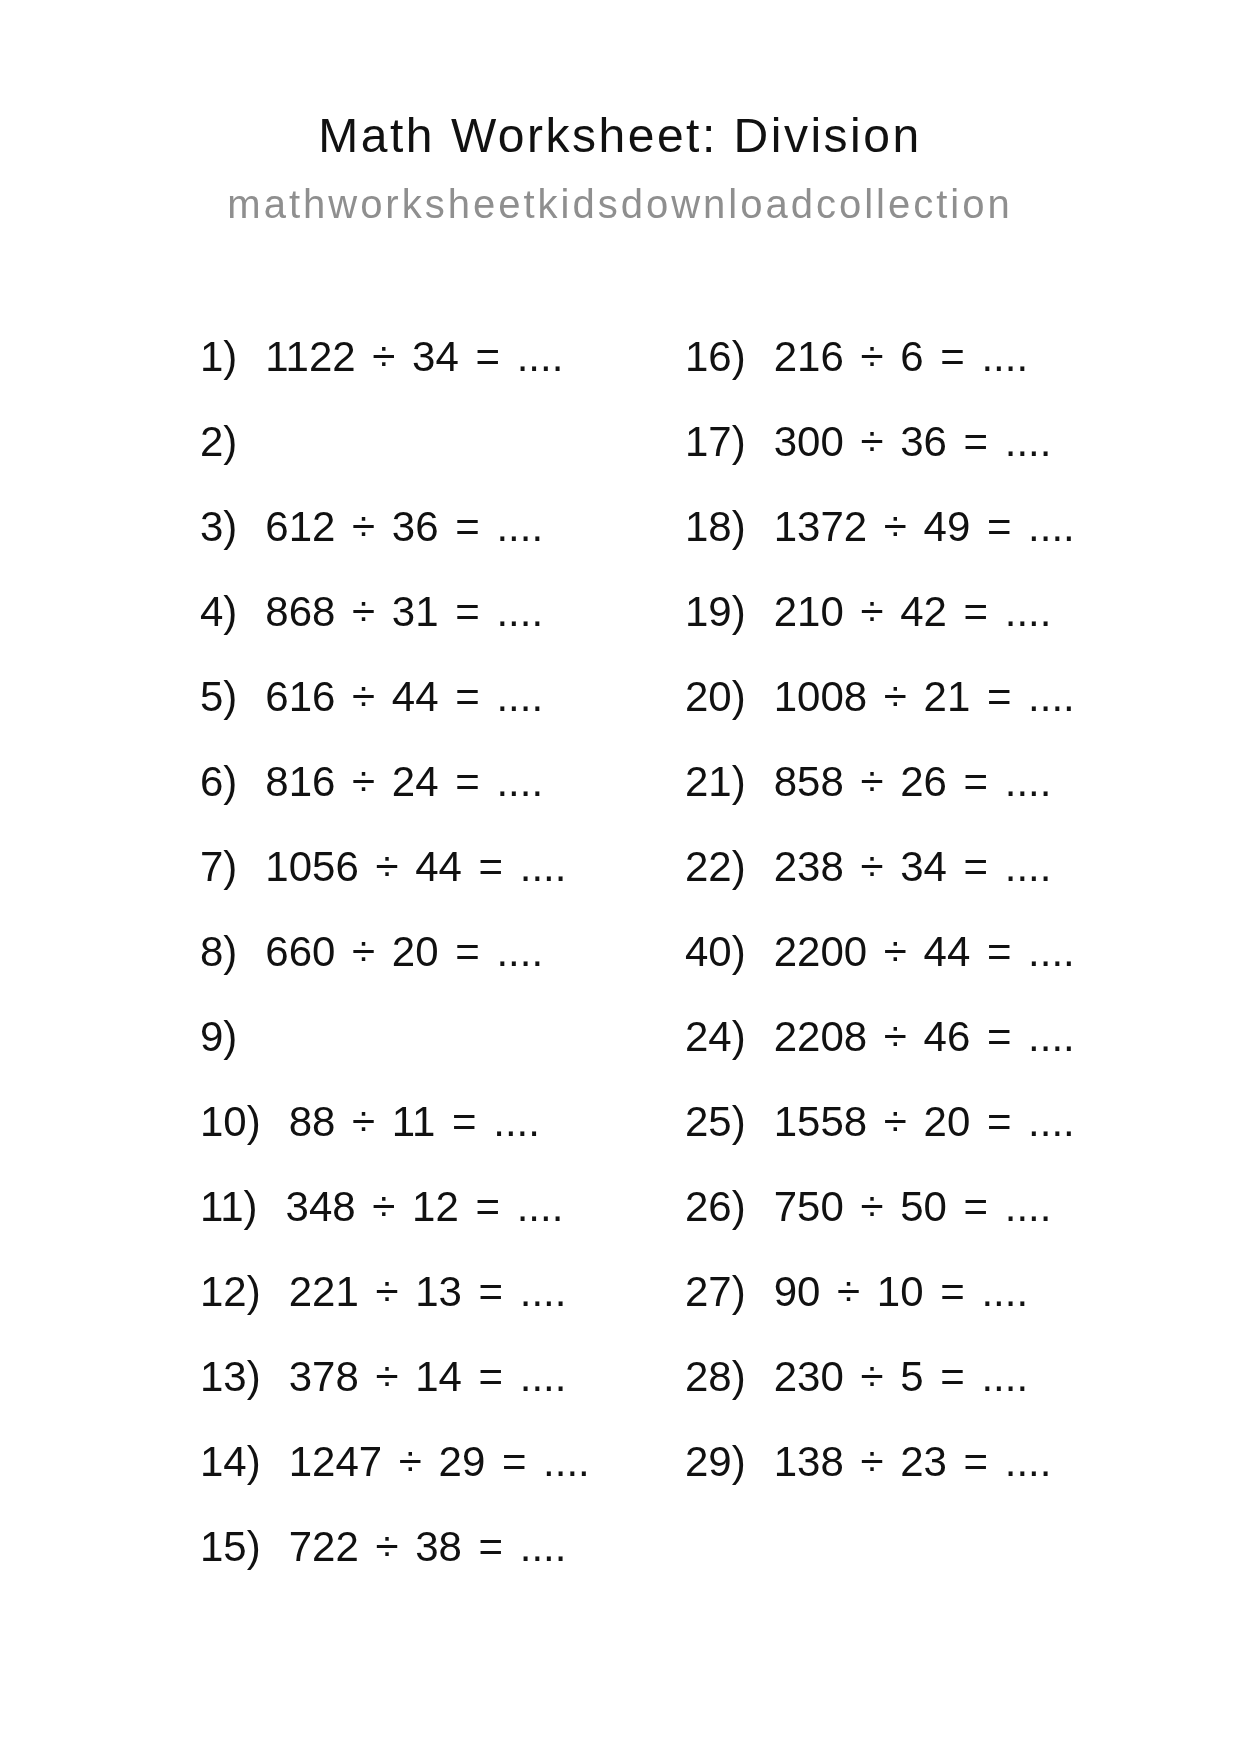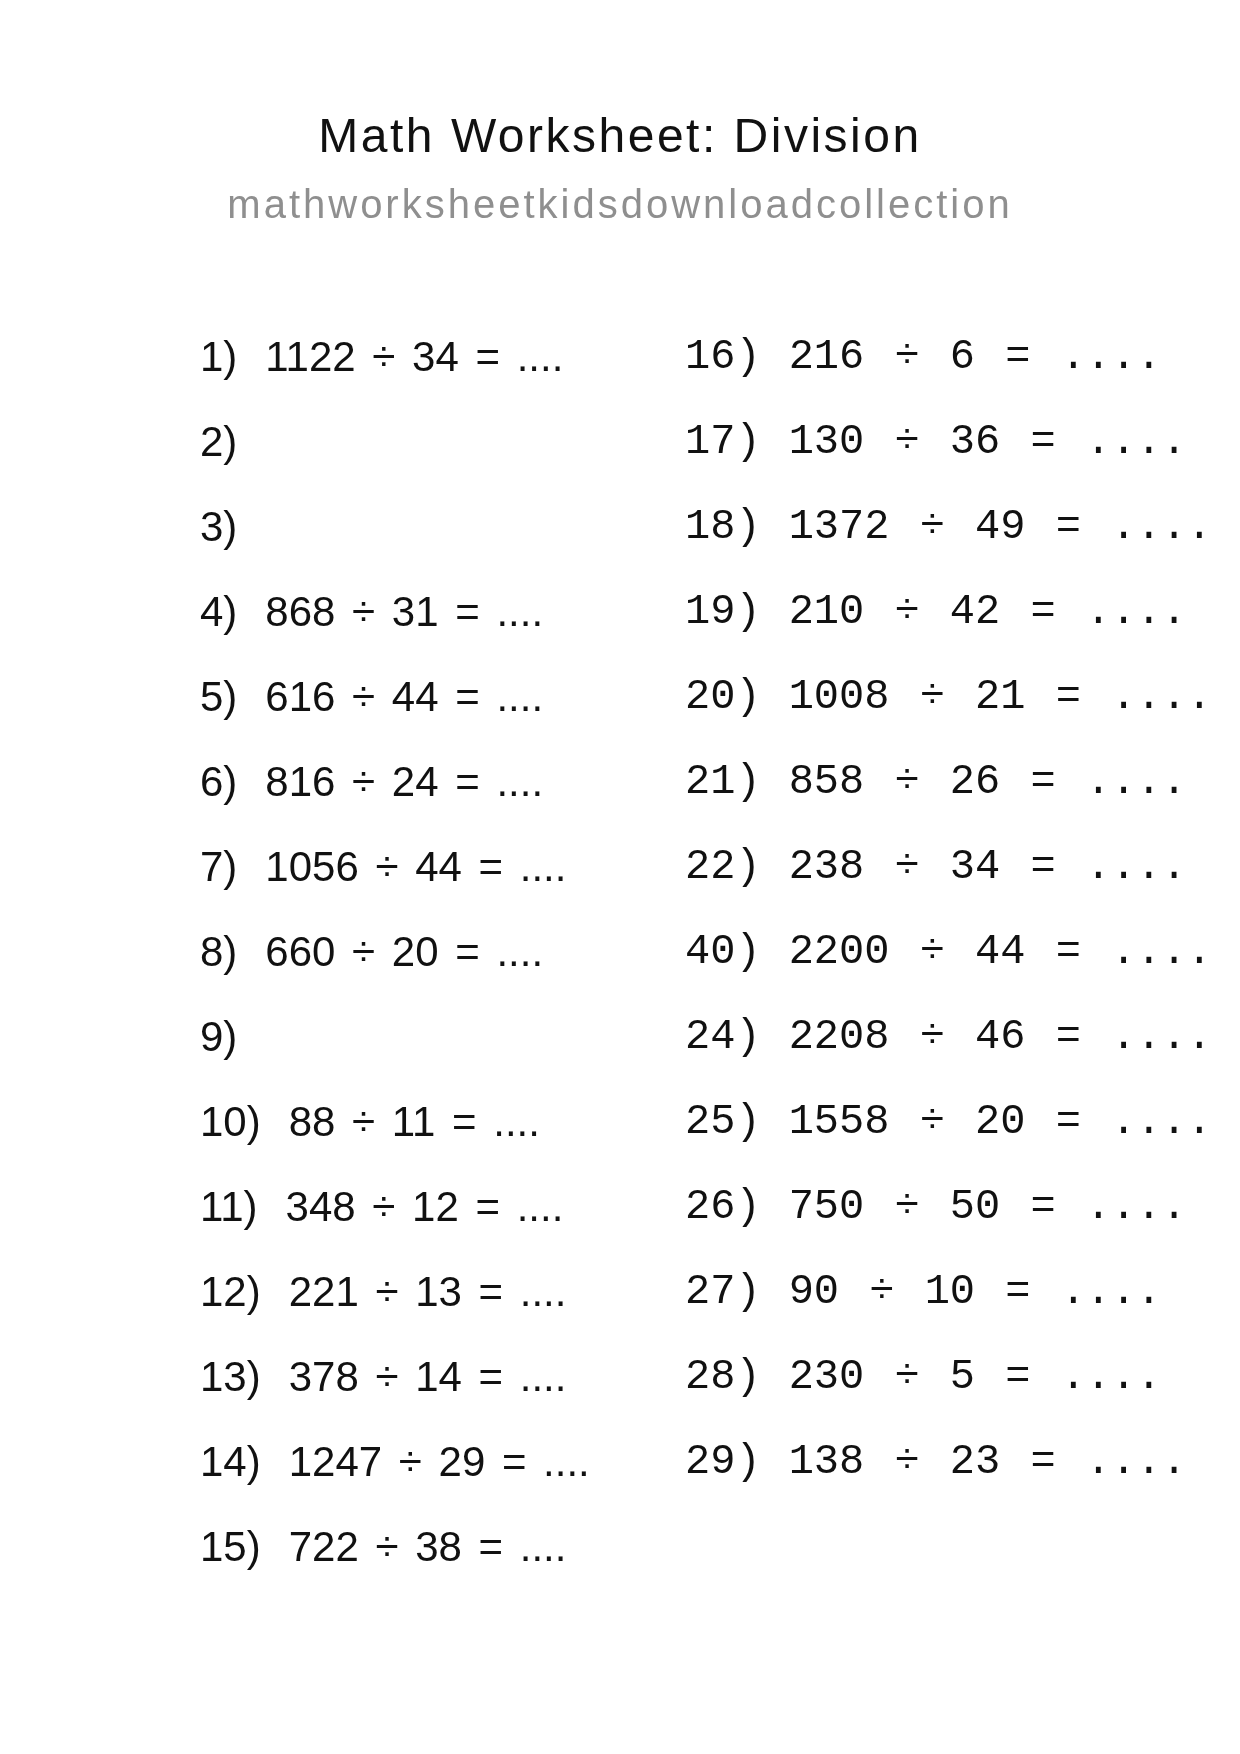--- a/index.html
+++ b/index.html
@@ -49,21 +49,20 @@
   .col {
     display: flex;
     flex-direction: column;
   }
   .col-left {
     width: 485px;
     flex: 0 0 485px;
   }
   .col-right {
     flex: 1;
-    font-family: Liberation Mono, monospace;
   }
   .row {
     height: 85px;
     display: flex;
     align-items: center;
     font-size: 42px;
     white-space: nowrap;
   }
   .row .num {
     margin-right: 28px;
@@ -83,20 +82,21 @@
     <div class="col col-left">
         <div class="row">
           <span class="num">1)</span>
           <span class="expr">1122 ÷ 34 = ....</span>
         </div>
         <div class="row">
           <span class="num">2)</span>
         </div>
         <div class="row">
           <span class="num">3)</span>
+          <span class="expr">612 ÷ 36 = ....</span>
         </div>
         <div class="row">
           <span class="num">4)</span>
           <span class="expr">868 ÷ 31 = ....</span>
         </div>
         <div class="row">
           <span class="num">5)</span>
           <span class="expr">616 ÷ 44 = ....</span>
         </div>
         <div class="row">
@@ -139,21 +139,21 @@
           <span class="expr">722 ÷ 38 = ....</span>
         </div>
       </div>
     <div class="col col-right">
         <div class="row">
           <span class="num">16)</span>
           <span class="expr">216 ÷ 6 = ....</span>
         </div>
         <div class="row">
           <span class="num">17)</span>
-          <span class="expr">130 ÷ 36 = ....</span>
+          <span class="expr">300 ÷ 36 = ....</span>
         </div>
         <div class="row">
           <span class="num">18)</span>
           <span class="expr">1372 ÷ 49 = ....</span>
         </div>
         <div class="row">
           <span class="num">19)</span>
           <span class="expr">210 ÷ 42 = ....</span>
         </div>
         <div class="row">

